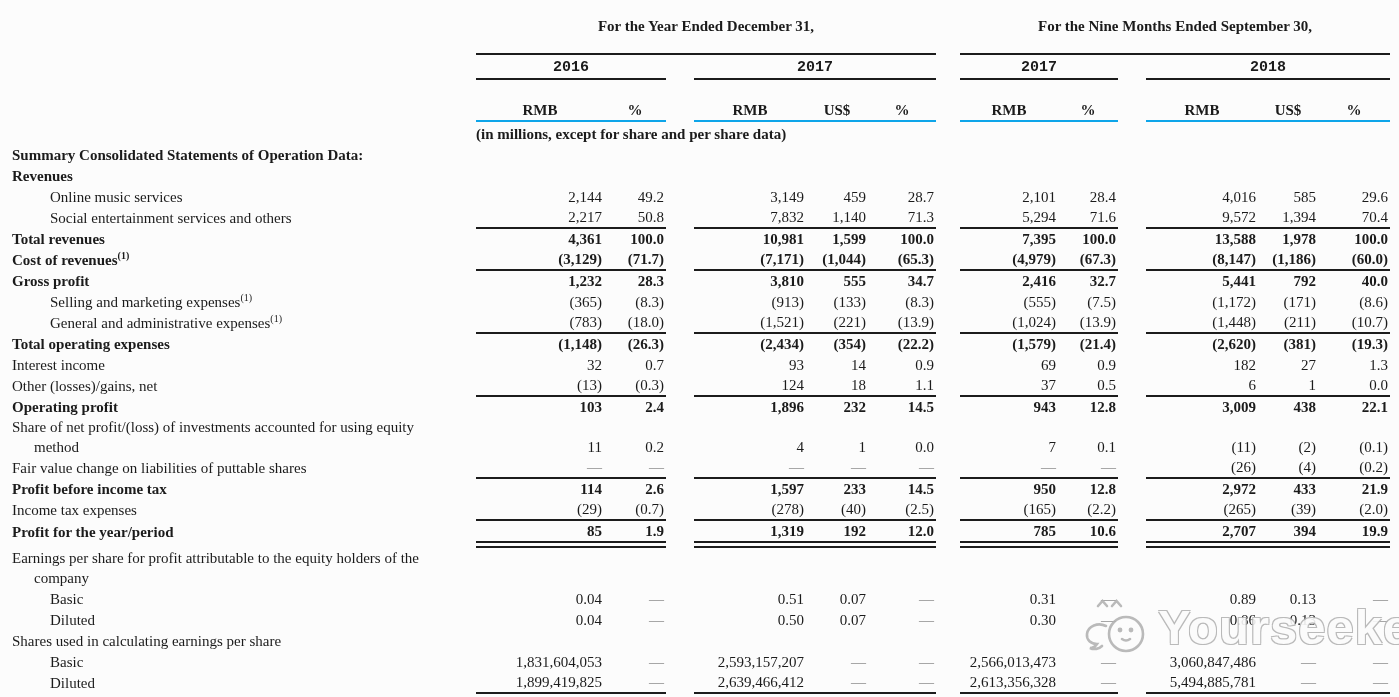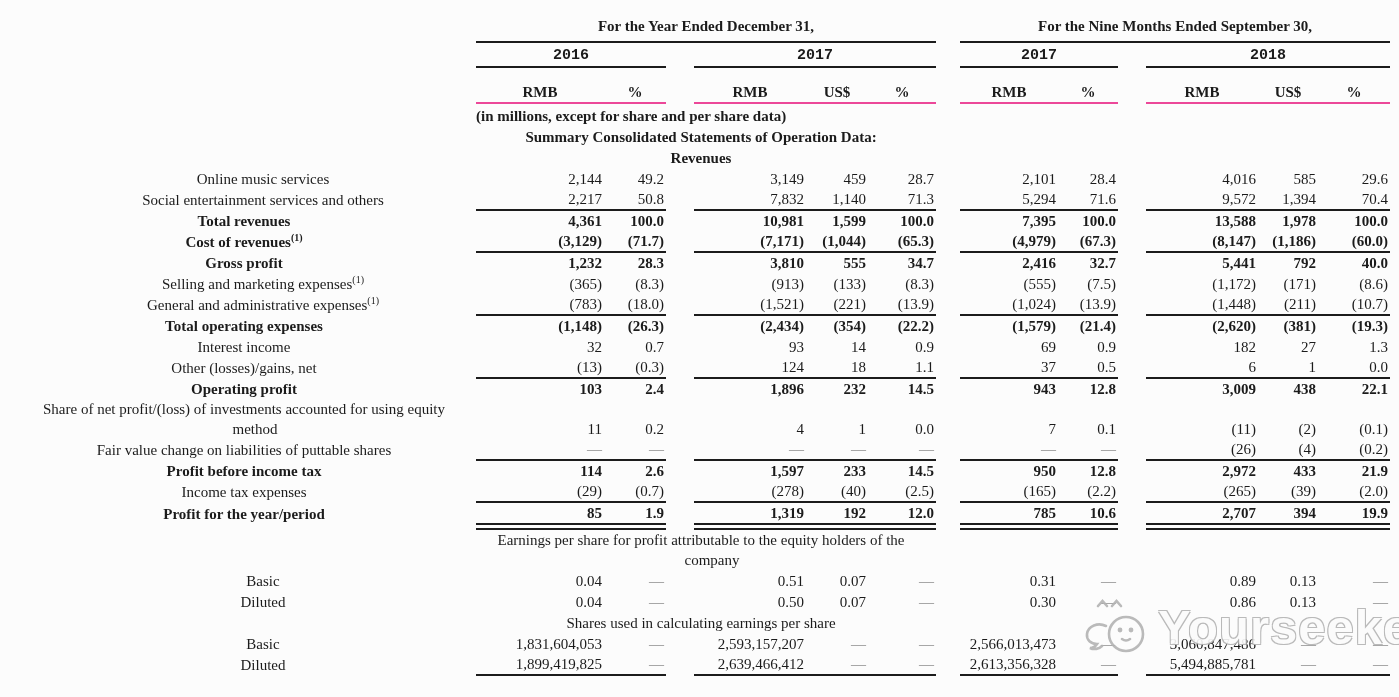--- a/index.html
+++ b/index.html
@@ -4,29 +4,29 @@
 <style>
   html,body{margin:0;padding:0;}
   body{
     width:1399px;height:697px;overflow:hidden;position:relative;
     background:#fcfcfc;color:#1b1b1b;
     font-family:"Liberation Serif","DejaVu Serif",serif;
   }
   table{border-collapse:collapse;table-layout:fixed;margin:16px 0 0 6px;width:1384px;}
   td,th{font-size:15px;line-height:20px;padding:0;vertical-align:bottom;overflow:visible;white-space:nowrap;}
   thead th{font-weight:bold;}
-  .grp{border-bottom:2px solid #1c1c1c;padding-bottom:5px;}
+  .grp{border-bottom:2px solid #1c1c1c;padding-bottom:17px;}
   .yr{border-bottom:2px solid #1c1c1c;text-align:center;padding-top:3px;font-family:Liberation Mono, monospace;}
-  .ch{border-bottom:2px solid #ec4899;text-align:center;padding-top:14px;}
+  .ch{border-bottom:2px solid #0ea5e9;text-align:center;padding-top:20px;}
   .gapc{border:none;}
   .note{text-align:left;font-weight:bold;padding-top:2px;font-size:15px;}
   tbody tr{height:21px;}
   tbody td.v{text-align:right;padding-right:2px;}
   tbody tr.b td{font-weight:bold;}
-  td.lbl{padding-left:6px;white-space:normal;text-align:center;}
+  td.lbl{padding-left:6px;white-space:normal;}
   td.lbl.ind1{padding-left:44px;}
   .cont{padding-left:22px;margin-top:40px;}
   .u{border-bottom:2px solid #1c1c1c;}
   .u2{border-bottom:2px solid #1c1c1c;height:3px;line-height:0;}
   tr.dblrow{height:5px;}
   .dash{color:#8b8b8b;}
   sup{font-size:10px;line-height:0;vertical-align:super;}
   
   .watermark{
     position:absolute;left:1082px;top:596px;display:flex;align-items:center;gap:4px;

